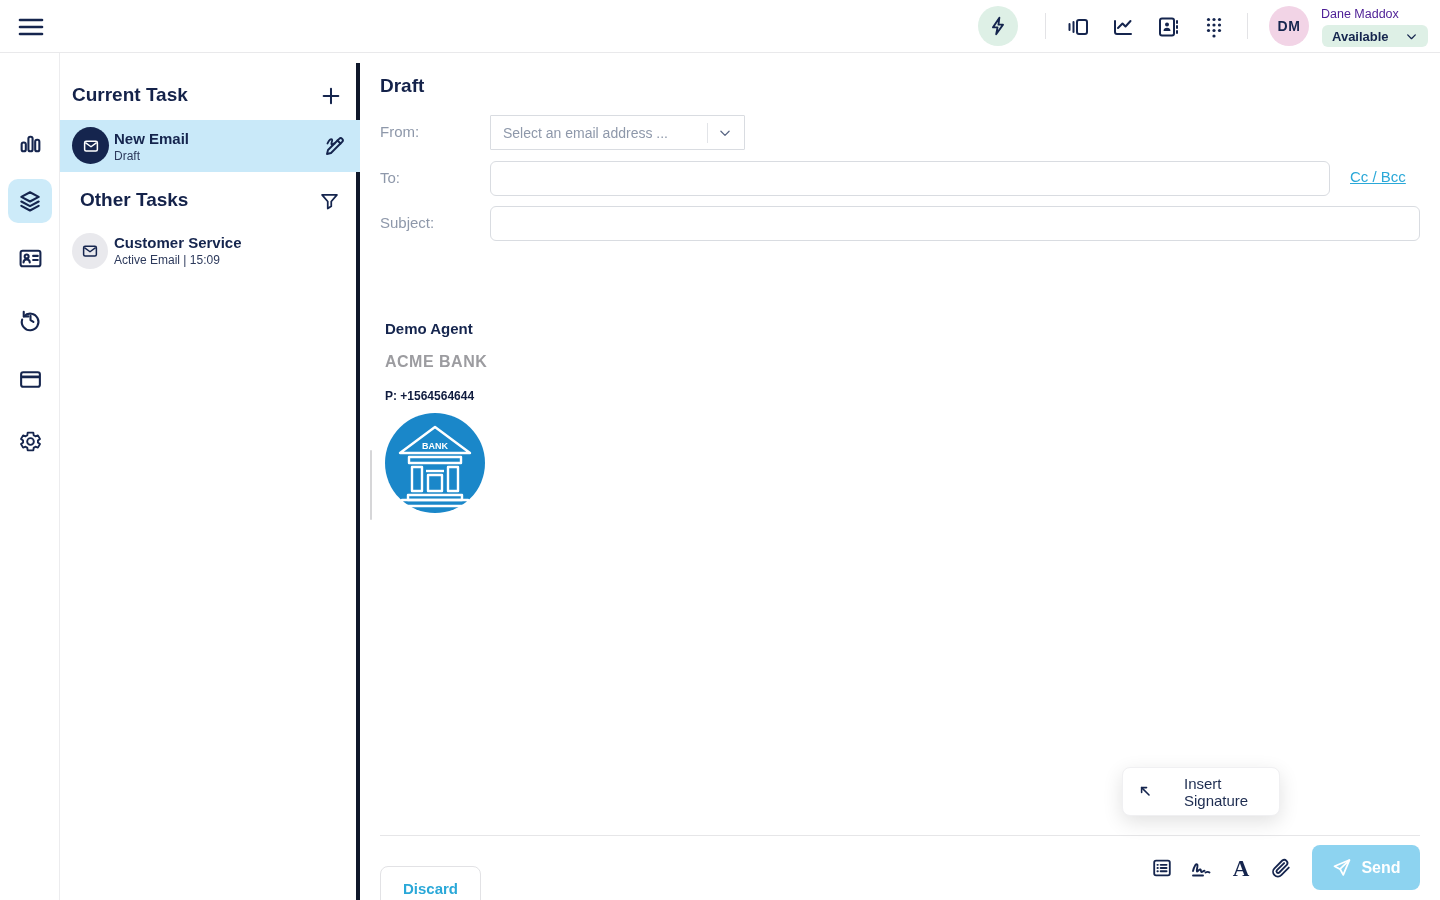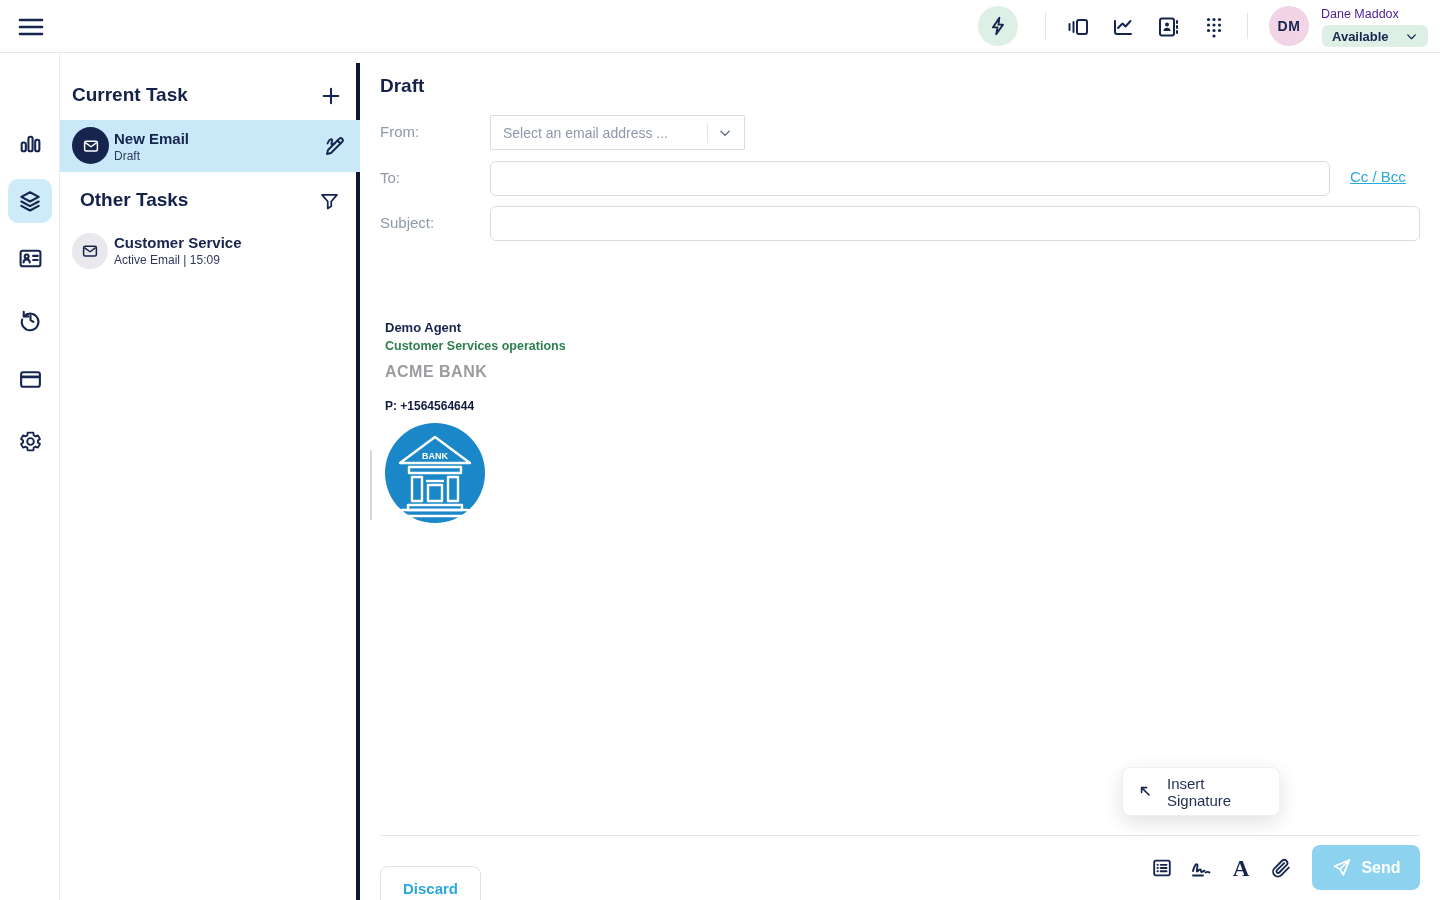--- a/index.html
+++ b/index.html
@@ -58,21 +58,21 @@
     background:#fff; font-size:14px; color:#15254e; padding:0 12px; outline:none;
     font-family:"Liberation Sans", sans-serif; }
   .from-select { position:absolute; left:130px; top:62px; width:255px; height:35px;
     border:1px solid #d9dce1; border-radius:1px; background:#fff; cursor:pointer;
     display:flex; align-items:center; }
   .from-ph { font-size:14px; color:#8e98aa; padding-left:12px; flex:1; }
   .from-sep { width:1px; height:20px; background:#e2e4e8; margin-right:10px; }
   .ccbcc { position:absolute; left:990px; top:115px; font-size:15px; color:#2aa8d8;
     text-decoration:underline; cursor:pointer; }
   .editor-body { position:absolute; left:20px; top:255px; width:1040px; height:525px; cursor:text; }
-  .sig-name { font-size:13px; font-weight:bold; color:#15254e; margin:12px 0 4px 5px; }
+  .sig-name { font-size:15px; font-weight:bold; color:#15254e; margin:12px 0 16px 5px; }
   .sig-role { font-size:12.5px; font-weight:bold; color:#2e7e4e; margin:0 0 10px 5px; }
   .sig-company { font-size:16px; font-weight:bold; color:#9c9ca0; margin:0 0 18px 5px; letter-spacing:.5px; }
   .sig-phone { font-size:12px; font-weight:bold; color:#101c3f; margin:0 0 10px 5px; }
   .sig-logo { margin-left:5px; }
   .drag-handle { position:absolute; left:10px; top:397px; width:2px; height:70px;
     background:#d6d6d8; border-radius:2px; cursor:col-resize; }
   .footer-sep { position:absolute; left:20px; top:782px; width:1040px; height:1px; background:#e6e6e8; }
   .discard-btn { position:absolute; left:20px; top:792px; width:101px; height:45px;
     background:#fff; border:1px solid #e2e2e5; border-radius:8px; color:#2aa8d8;
     font-size:15px; font-weight:bold; cursor:pointer; font-family:"Liberation Sans", sans-serif;margin-top:21px; }
@@ -81,21 +81,21 @@
   .font-glyph { font-family:"Liberation Serif", serif; font-size:23px; font-weight:bold; color:#15254e; line-height:1; }
   .send-btn { position:absolute; left:952px; top:792px; width:108px; height:45px;
     background:#8dd3f0; border:none; border-radius:8px; color:#fff; font-size:16px;
     font-weight:bold; cursor:pointer; display:flex; align-items:center; justify-content:center;
     gap:9px; font-family:"Liberation Sans", sans-serif; }
 
   
   .sig-menu { position:absolute; left:1122px; top:767px; width:158px; background:#fff;
     border:1px solid #f0f0f2; border-radius:8px; box-shadow:0 6px 20px rgba(0,0,0,.12);
     padding:6px 0; z-index:10; }
-  .sig-menu-item { height:35px; display:flex; align-items:center; gap:13px; padding:0 14px;
+  .sig-menu-item { height:35px; display:flex; align-items:center; gap:30px; padding:0 14px;
     font-size:15px; color:#1d2c50; cursor:pointer; }
   svg { display:block; }
 </style>
 </head>
 <body>
 
 <div id="app">
 
   <div class="topbar">
     <div class="hamburger">
@@ -307,21 +307,20 @@
 
     <div class="f-label" style="top:116px;">To:</div>
     <input class="text-input" style="left: 130px; top: 108px; width: 840px;" type="text">
     <a class="ccbcc">Cc / Bcc</a>
 
     <div class="f-label" style="top:161px;">Subject:</div>
     <input class="text-input" style="left: 130px; top: 153px; width: 930px;" type="text">
 
     <div class="editor-body">
       <div class="sig-name">Demo Agent</div>
-      <div class="sig-role">Customer Services operations</div>
       <div class="sig-company">ACME BANK</div>
       <div class="sig-phone">P: +1564564644</div>
       <div class="sig-logo">
         <svg width="100" height="100" viewBox="0 0 100 100">
           <circle cx="50" cy="50" r="50" fill="#1a87c9"></circle>
           <g fill="none" stroke="#ffffff" stroke-width="2.4" stroke-linejoin="round">
             <path d="M50 14 L15 40 H85 Z"></path>
             <rect x="24" y="44" width="52" height="6"></rect>
             <rect x="27" y="54" width="10" height="24"></rect>
             <rect x="63" y="54" width="10" height="24"></rect>

